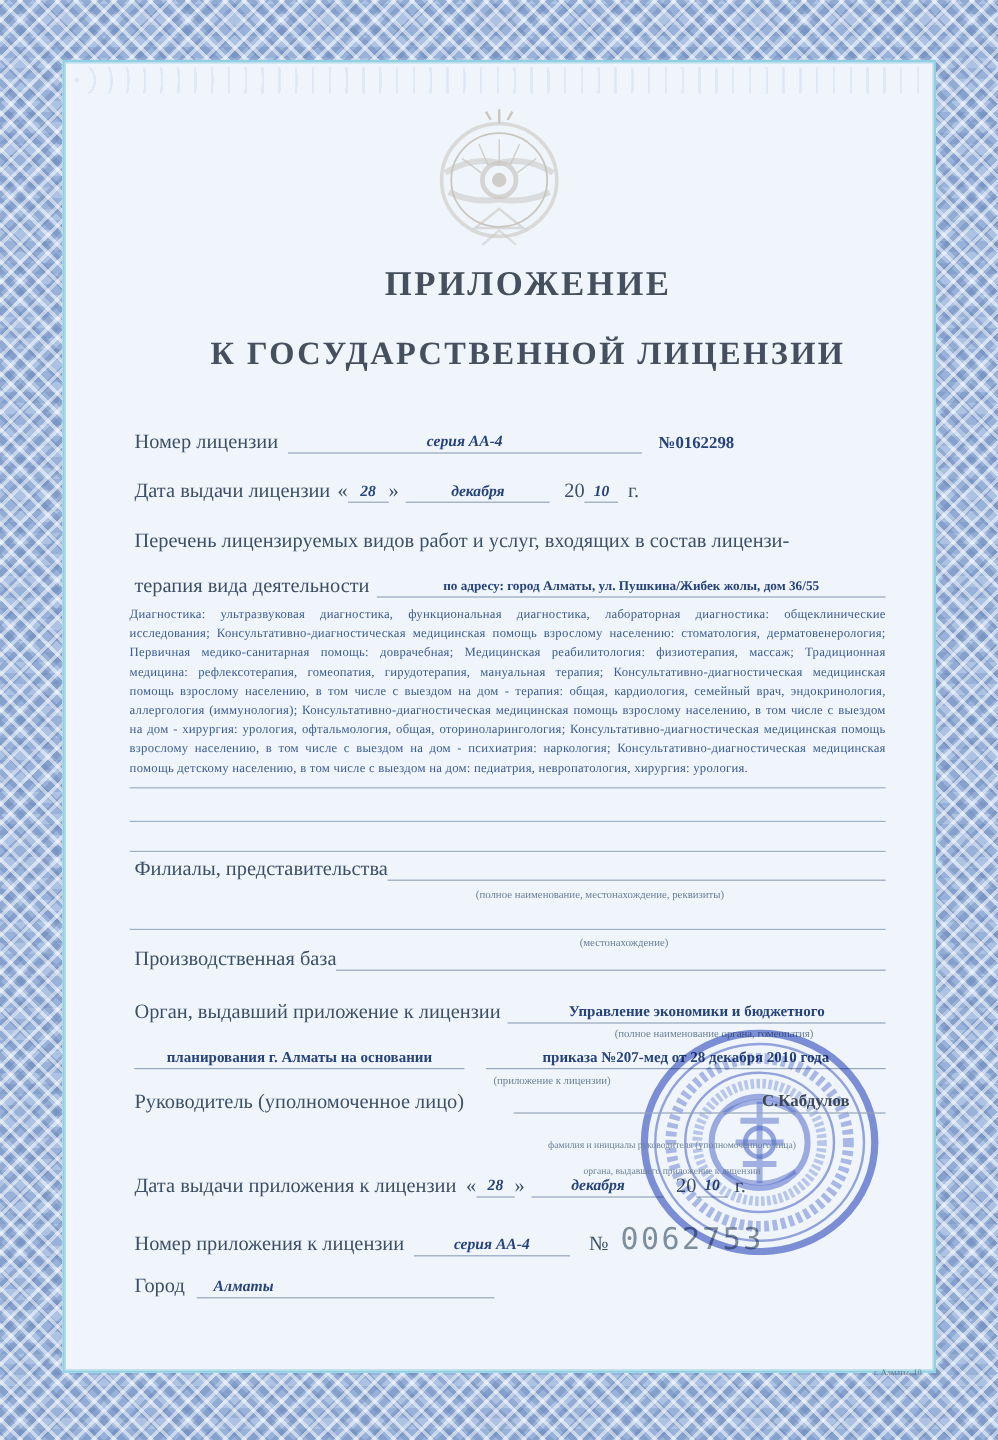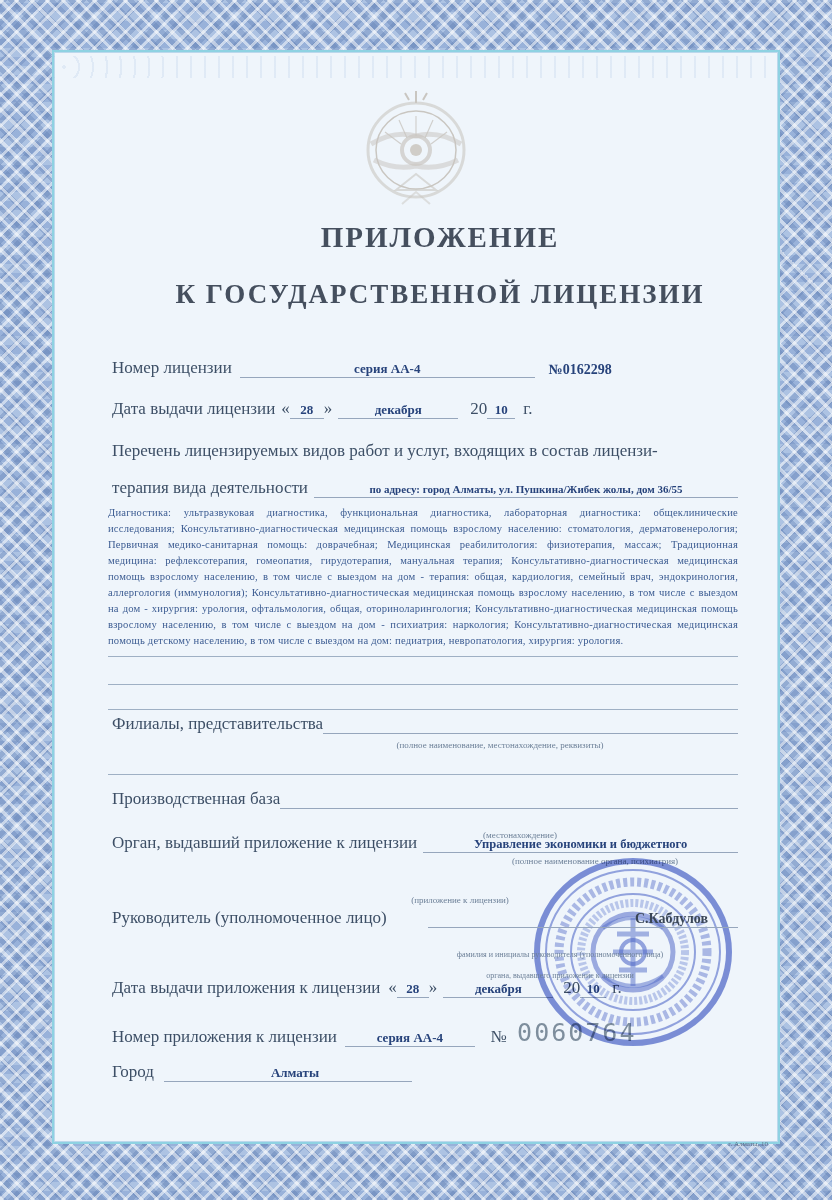--- a/index.html
+++ b/index.html
@@ -22,21 +22,21 @@
     content:"";position:absolute;left:0;top:4px;right:0;height:22px;opacity:.5;
     background:repeating-radial-gradient(circle at 10px 11px, rgba(150,180,220,.35) 0 2px, rgba(240,246,252,0) 2px 14px);
   }
   .abs{position:absolute;}
   .title{width:100%;text-align:center;font-weight:bold;color:#454f5e;letter-spacing:2px;padding-left:24px;}
   .t1{font-size:29px;}
   .t2{font-size:27px;}
   .lbl{font-size:17px;color:#3d4f66;}
   .fill{border-bottom:1px solid #96a6bc;display:inline-block;text-align:center;vertical-align:bottom;}
   .val{font-weight:bold;color:#27437b;}
-  .vs{font-size:13px;}
+  .vs{font-size:13px;font-style:italic;}
   .cap{font-size:9px;color:#6d8098;text-align:center;}
   .services{
     font-size:10.6px;line-height:16px;color:#3c5c92;text-align:justify;
     letter-spacing:.2px;
   }
   .rule{border-bottom:1px solid #9fb0c4;height:1px;}
   .row{display:flex;align-items:flex-end;}
   .serial{font-family:"DejaVu Sans Mono", monospace;font-size:25px;color:#7e8e9d;letter-spacing:2px;}
   .stamp{mix-blend-mode:multiply;opacity:.92;}
   .cornermark{font-size:7px;color:#5d6f88;}
@@ -104,28 +104,32 @@
     <span class="fill" style="flex:1;"><span class="val vs"></span></span>
   </div>
   <div class="abs cap" style="left:330px;top:740px;width:340px;">(полное наименование, местонахождение, реквизиты)</div>
 
   <div class="abs rule" style="left:108px;top:773px;width:630px;"></div>
 
   <div class="abs row" style="left:112px;top:789px;width:626px;">
     <span class="lbl">Производственная база</span>
     <span class="fill" style="flex:1;"><span class="val vs"></span></span>
   </div>
-  <div class="abs cap" style="left:400px;top:830px;width:240px;">(местонахождение)</div>
+  <div class="abs cap" style="left:400px;top:780px;width:240px;">(местонахождение)</div>
 
   <div class="abs row" style="left:112px;top:833px;width:626px;">
     <span class="lbl">Орган, выдавший приложение к лицензии</span>
     <span class="fill" style="flex:1;margin-left:6px;"><span class="val" style="font-size:12.5px;">Управление экономики и бюджетного</span></span>
   </div>
-  <div class="abs cap" style="left:460px;top:856px;width:270px;">(полное наименование органа, психиатрия)</div>
+  <div class="abs cap" style="left:460px;top:856px;width:270px;">(полное наименование органа, гомеопатия)</div>
 
+  <div class="abs row" style="left:112px;top:872px;width:626px;">
+    <span class="fill" style="width:275px;"><span class="val" style="font-size:12.5px;">планирования г. Алматы на основании</span></span>
+    <span class="fill" style="flex:1;margin-left:18px;"><span class="val" style="font-size:12.5px;">приказа №207-мед от 28 декабря 2010 года</span></span>
+  </div>
   <div class="abs cap" style="left:350px;top:895px;width:220px;">(приложение к лицензии)</div>
 
   <div class="abs row name-over" style="left:112px;top:908px;width:626px;">
     <span class="lbl">Руководитель  (уполномоченное лицо)</span>
     <span class="fill" style="flex:1;margin-left:4px;text-align:right;padding-right:30px;"><span class="val" style="font-size:14px;color:#3a4656;">С.Кабдулов</span></span>
   </div>
   <div class="abs cap name-over" style="left:400px;top:930px;width:320px;font-size:8px;">фамилия и инициалы руководителя (уполномоченного лица)</div>
   <div class="abs cap name-over" style="left:400px;top:942px;width:320px;font-size:8px;">органа, выдавшего приложение к лицензии</div>
 
   <div class="abs row" style="left:112px;top:978px;width:626px;">
@@ -136,26 +140,26 @@
     <span class="fill" style="width:110px;margin-left:6px;"><span class="val vs">декабря</span></span>
     <span class="lbl" style="margin-left:10px;">20</span>
     <span class="fill" style="width:26px;"><span class="val vs">10</span></span>
     <span class="lbl" style="margin-left:6px;">г.</span>
   </div>
 
   <div class="abs row" style="left:112px;top:1018px;width:626px;">
     <span class="lbl">Номер приложения к лицензии</span>
     <span class="fill" style="width:130px;margin-left:8px;"><span class="val vs">серия АА-4</span></span>
     <span class="lbl" style="margin-left:16px;">№</span>
-    <span class="serial" style="margin-left:10px;">0060764</span>
+    <span class="serial" style="margin-left:10px;">0062753</span>
   </div>
 
   <div class="abs row" style="left:112px;top:1062px;width:300px;">
     <span class="lbl">Город</span>
-    <span class="fill" style="flex:1;margin-left:10px;text-align:center;padding-left:14px;"><span class="val vs">Алматы</span></span>
+    <span class="fill" style="flex:1;margin-left:10px;text-align:left;padding-left:14px;"><span class="val vs">Алматы</span></span>
   </div>
 
   <div class="abs stamp" style="left:533px;top:858px;width:200px;height:188px;">
     <svg width="200" height="188" viewBox="0 0 200 188">
       <g stroke="#4a63c8" fill="none">
         <ellipse cx="100" cy="94" rx="96" ry="91" stroke-width="6" opacity="0.75"></ellipse>
         <ellipse cx="100" cy="94" rx="87" ry="82" stroke-width="2" opacity="0.6"></ellipse>
         <ellipse cx="100" cy="94" rx="74" ry="70" stroke-width="9" stroke-dasharray="4 3" opacity="0.45"></ellipse>
         <ellipse cx="100" cy="94" rx="62" ry="58" stroke-width="2" opacity="0.6"></ellipse>
         <ellipse cx="100" cy="94" rx="40" ry="38" stroke-width="5" opacity="0.55"></ellipse>

